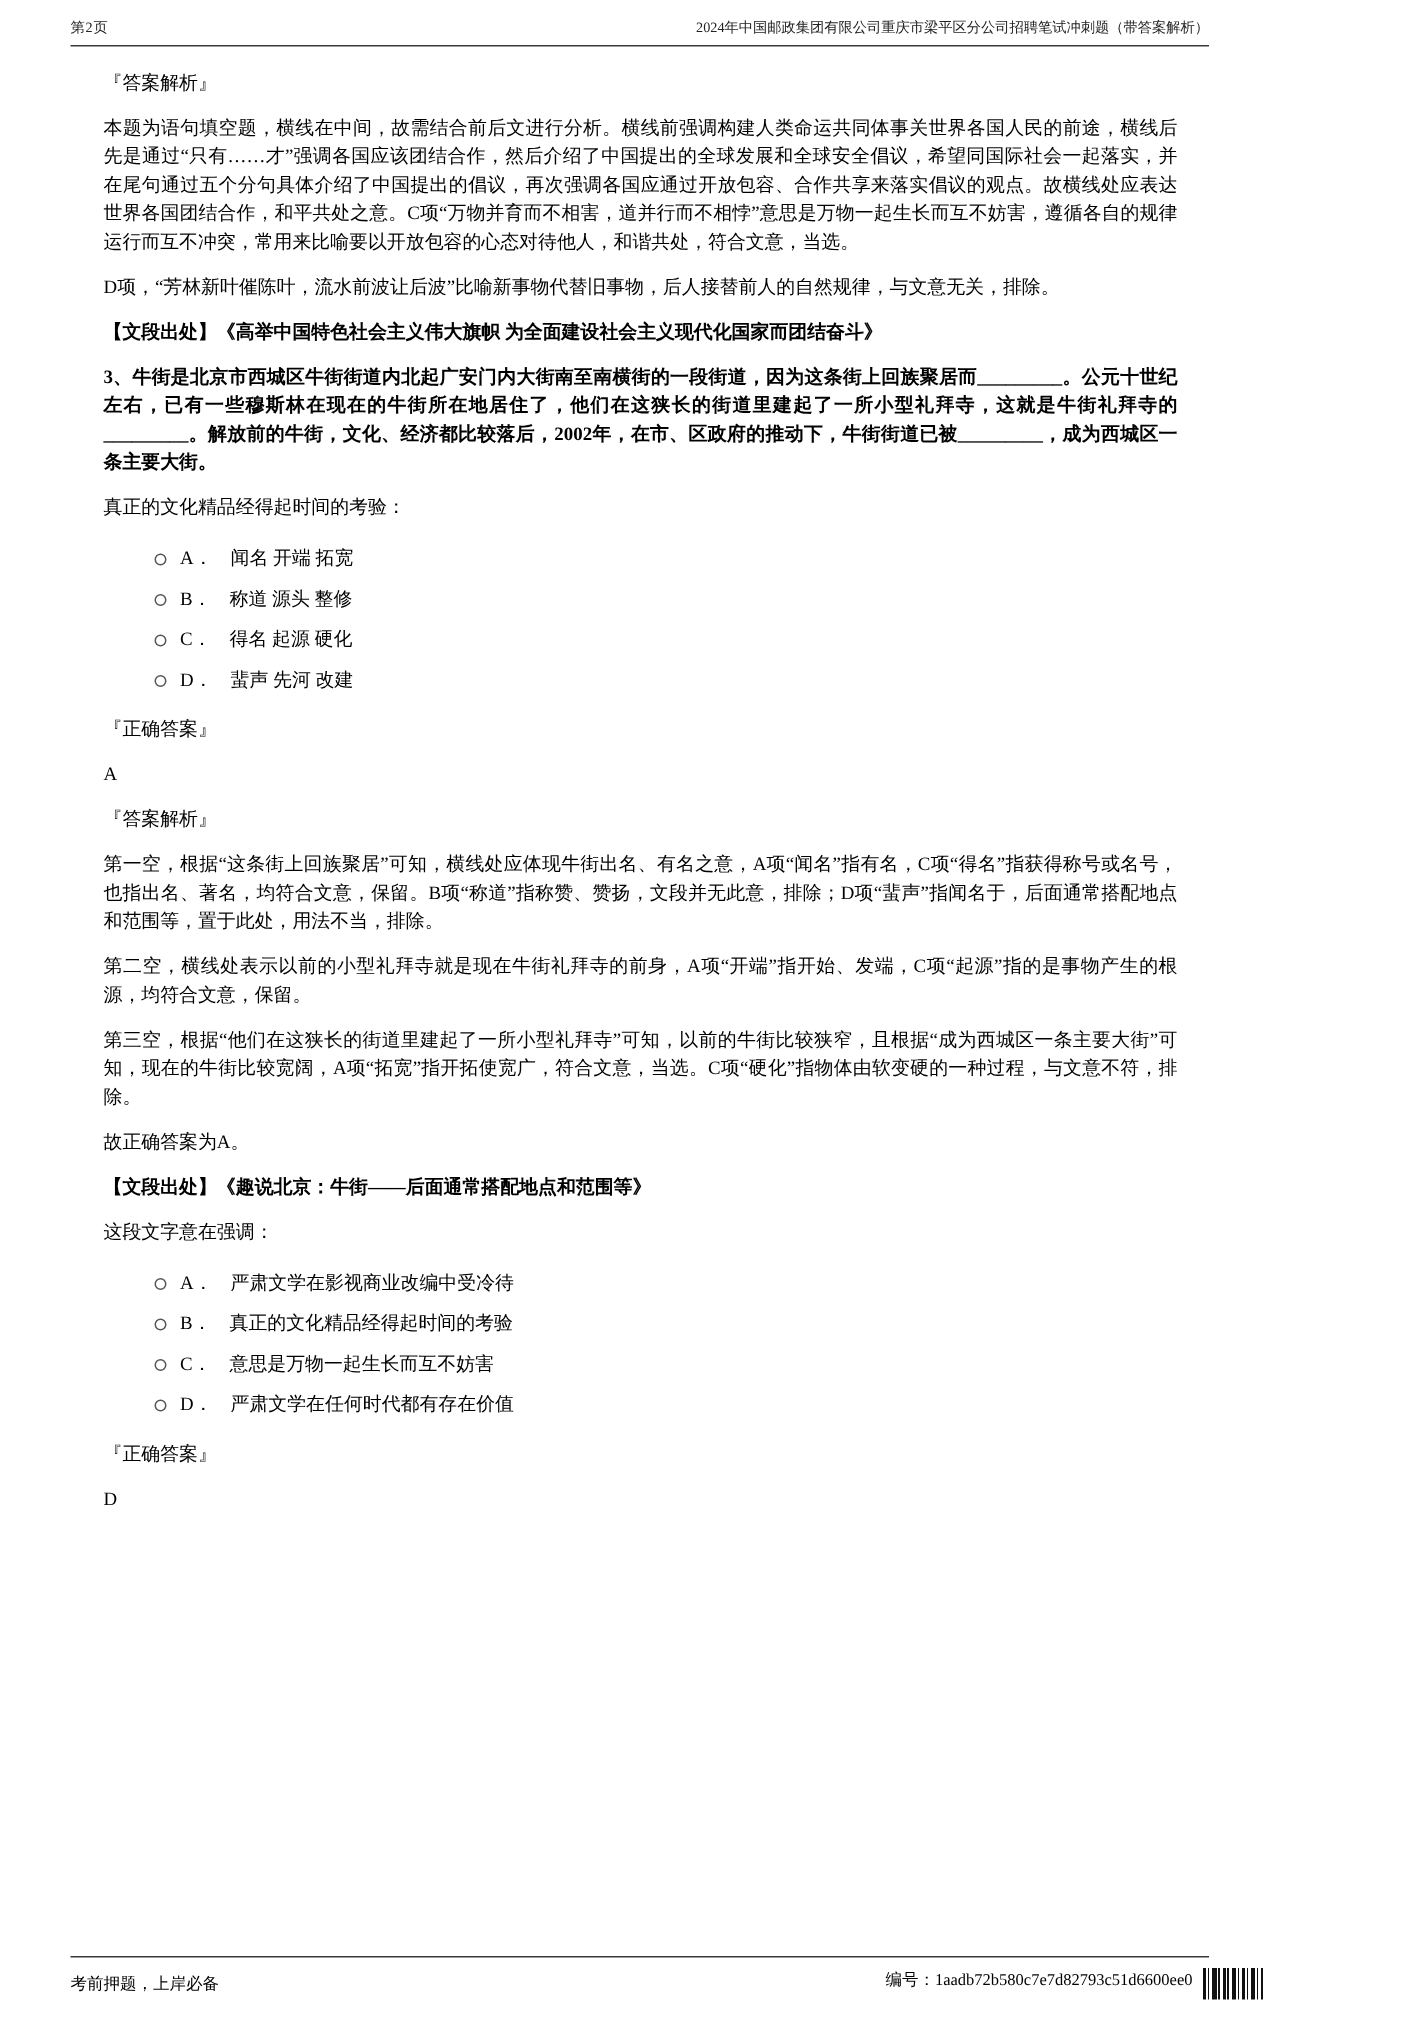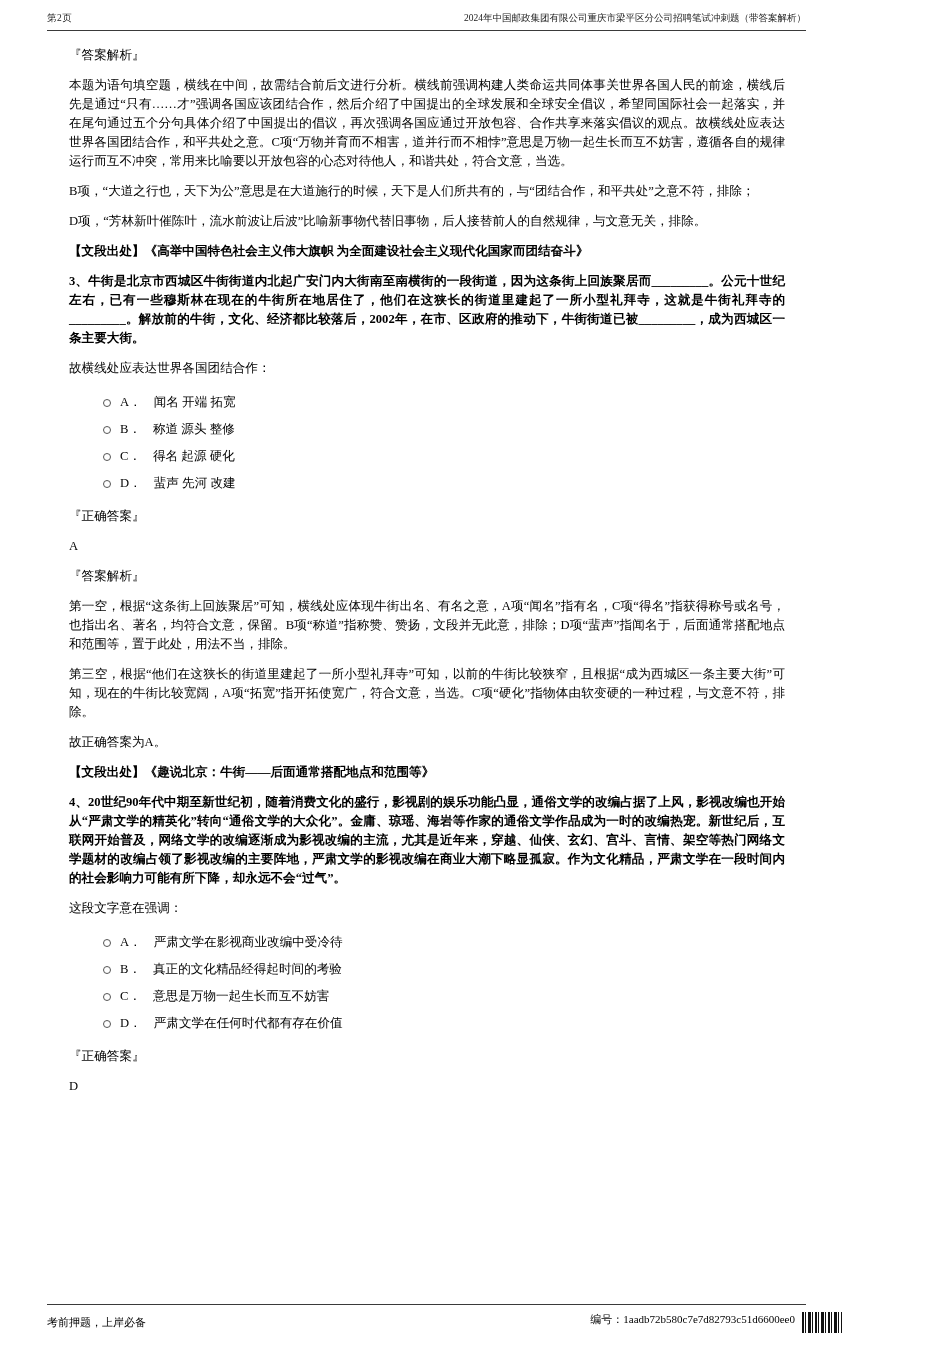--- a/index.html
+++ b/index.html
@@ -64,26 +64,25 @@
 
   <div class="hdr">
     <span class="pgnum">第2页</span>
     <span class="doctitle">2024年中国邮政集团有限公司重庆市梁平区分公司招聘笔试冲刺题（带答案解析）</span>
   </div>
 
   <div class="content">
 
     <p class="label analysis-label">『答案解析』</p>
     <p class="para">本题为语句填空题，横线在中间，故需结合前后文进行分析。横线前强调构建人类命运共同体事关世界各国人民的前途，横线后先是通过“只有……才”强调各国应该团结合作，然后介绍了中国提出的全球发展和全球安全倡议，希望同国际社会一起落实，并在尾句通过五个分句具体介绍了中国提出的倡议，再次强调各国应通过开放包容、合作共享来落实倡议的观点。故横线处应表达世界各国团结合作，和平共处之意。C项“万物并育而不相害，道并行而不相悖”意思是万物一起生长而互不妨害，遵循各自的规律运行而互不冲突，常用来比喻要以开放包容的心态对待他人，和谐共处，符合文意，当选。</p>
-    <p class="para">B项，“大道之行也，天下为公”意思是在大道施行的时候，天下是人们所共有的，与“团结合作，和平共处”之意不符，排除；</p>
     <p class="para">D项，“芳林新叶催陈叶，流水前波让后波”比喻新事物代替旧事物，后人接替前人的自然规律，与文意无关，排除。</p>
     <p class="source">【文段出处】《高举中国特色社会主义伟大旗帜 为全面建设社会主义现代化国家而团结奋斗》</p>
 
     <p class="stem">3、牛街是北京市西城区牛街街道内北起广安门内大街南至南横街的一段街道，因为这条街上回族聚居而_________。公元十世纪左右，已有一些穆斯林在现在的牛街所在地居住了，他们在这狭长的街道里建起了一所小型礼拜寺，这就是牛街礼拜寺的_________。解放前的牛街，文化、经济都比较落后，2002年，在市、区政府的推动下，牛街街道已被_________，成为西城区一条主要大街。</p>
-    <p class="prompt">故横线处应表达世界各国团结合作：</p>
+    <p class="prompt">真正的文化精品经得起时间的考验：</p>
 
     <div class="options">
       <div class="opt">
         <span class="radio"></span>
         <span class="optletter">A．</span>
         <span class="opttext">闻名 开端 拓宽</span>
       </div>
       <div class="opt">
         <span class="radio"></span>
         <span class="optletter">B．</span>
@@ -98,25 +97,25 @@
         <span class="radio"></span>
         <span class="optletter">D．</span>
         <span class="opttext">蜚声 先河 改建</span>
       </div>
     </div>
 
     <p class="label ans-label">『正确答案』</p>
     <p class="ans-letter">A</p>
     <p class="label analysis-label">『答案解析』</p>
     <p class="para">第一空，根据“这条街上回族聚居”可知，横线处应体现牛街出名、有名之意，A项“闻名”指有名，C项“得名”指获得称号或名号，也指出名、著名，均符合文意，保留。B项“称道”指称赞、赞扬，文段并无此意，排除；D项“蜚声”指闻名于，后面通常搭配地点和范围等，置于此处，用法不当，排除。</p>
+    <p class="para">第二空，横线处表示以前的小型礼拜寺就是现在牛街礼拜寺的前身，A项“开端”指开始、发端，C项“起源”指的是事物产生的根源，均符合文意，保留。</p>
     <p class="para">第三空，根据“他们在这狭长的街道里建起了一所小型礼拜寺”可知，以前的牛街比较狭窄，且根据“成为西城区一条主要大街”可知，现在的牛街比较宽阔，A项“拓宽”指开拓使宽广，符合文意，当选。C项“硬化”指物体由软变硬的一种过程，与文意不符，排除。</p>
     <p class="conclusion">故正确答案为A。</p>
     <p class="source">【文段出处】《趣说北京：牛街——后面通常搭配地点和范围等》</p>
 
-    <p class="stem">4、20世纪90年代中期至新世纪初，随着消费文化的盛行，影视剧的娱乐功能凸显，通俗文学的改编占据了上风，影视改编也开始从“严肃文学的精英化”转向“通俗文学的大众化”。金庸、琼瑶、海岩等作家的通俗文学作品成为一时的改编热宠。新世纪后，互联网开始普及，网络文学的改编逐渐成为影视改编的主流，尤其是近年来，穿越、仙侠、玄幻、宫斗、言情、架空等热门网络文学题材的改编占领了影视改编的主要阵地，严肃文学的影视改编在商业大潮下略显孤寂。作为文化精品，严肃文学在一段时间内的社会影响力可能有所下降，却永远不会“过气”。</p>
     <p class="prompt">这段文字意在强调：</p>
 
     <div class="options">
       <div class="opt">
         <span class="radio"></span>
         <span class="optletter">A．</span>
         <span class="opttext">严肃文学在影视商业改编中受冷待</span>
       </div>
       <div class="opt">
         <span class="radio"></span>

